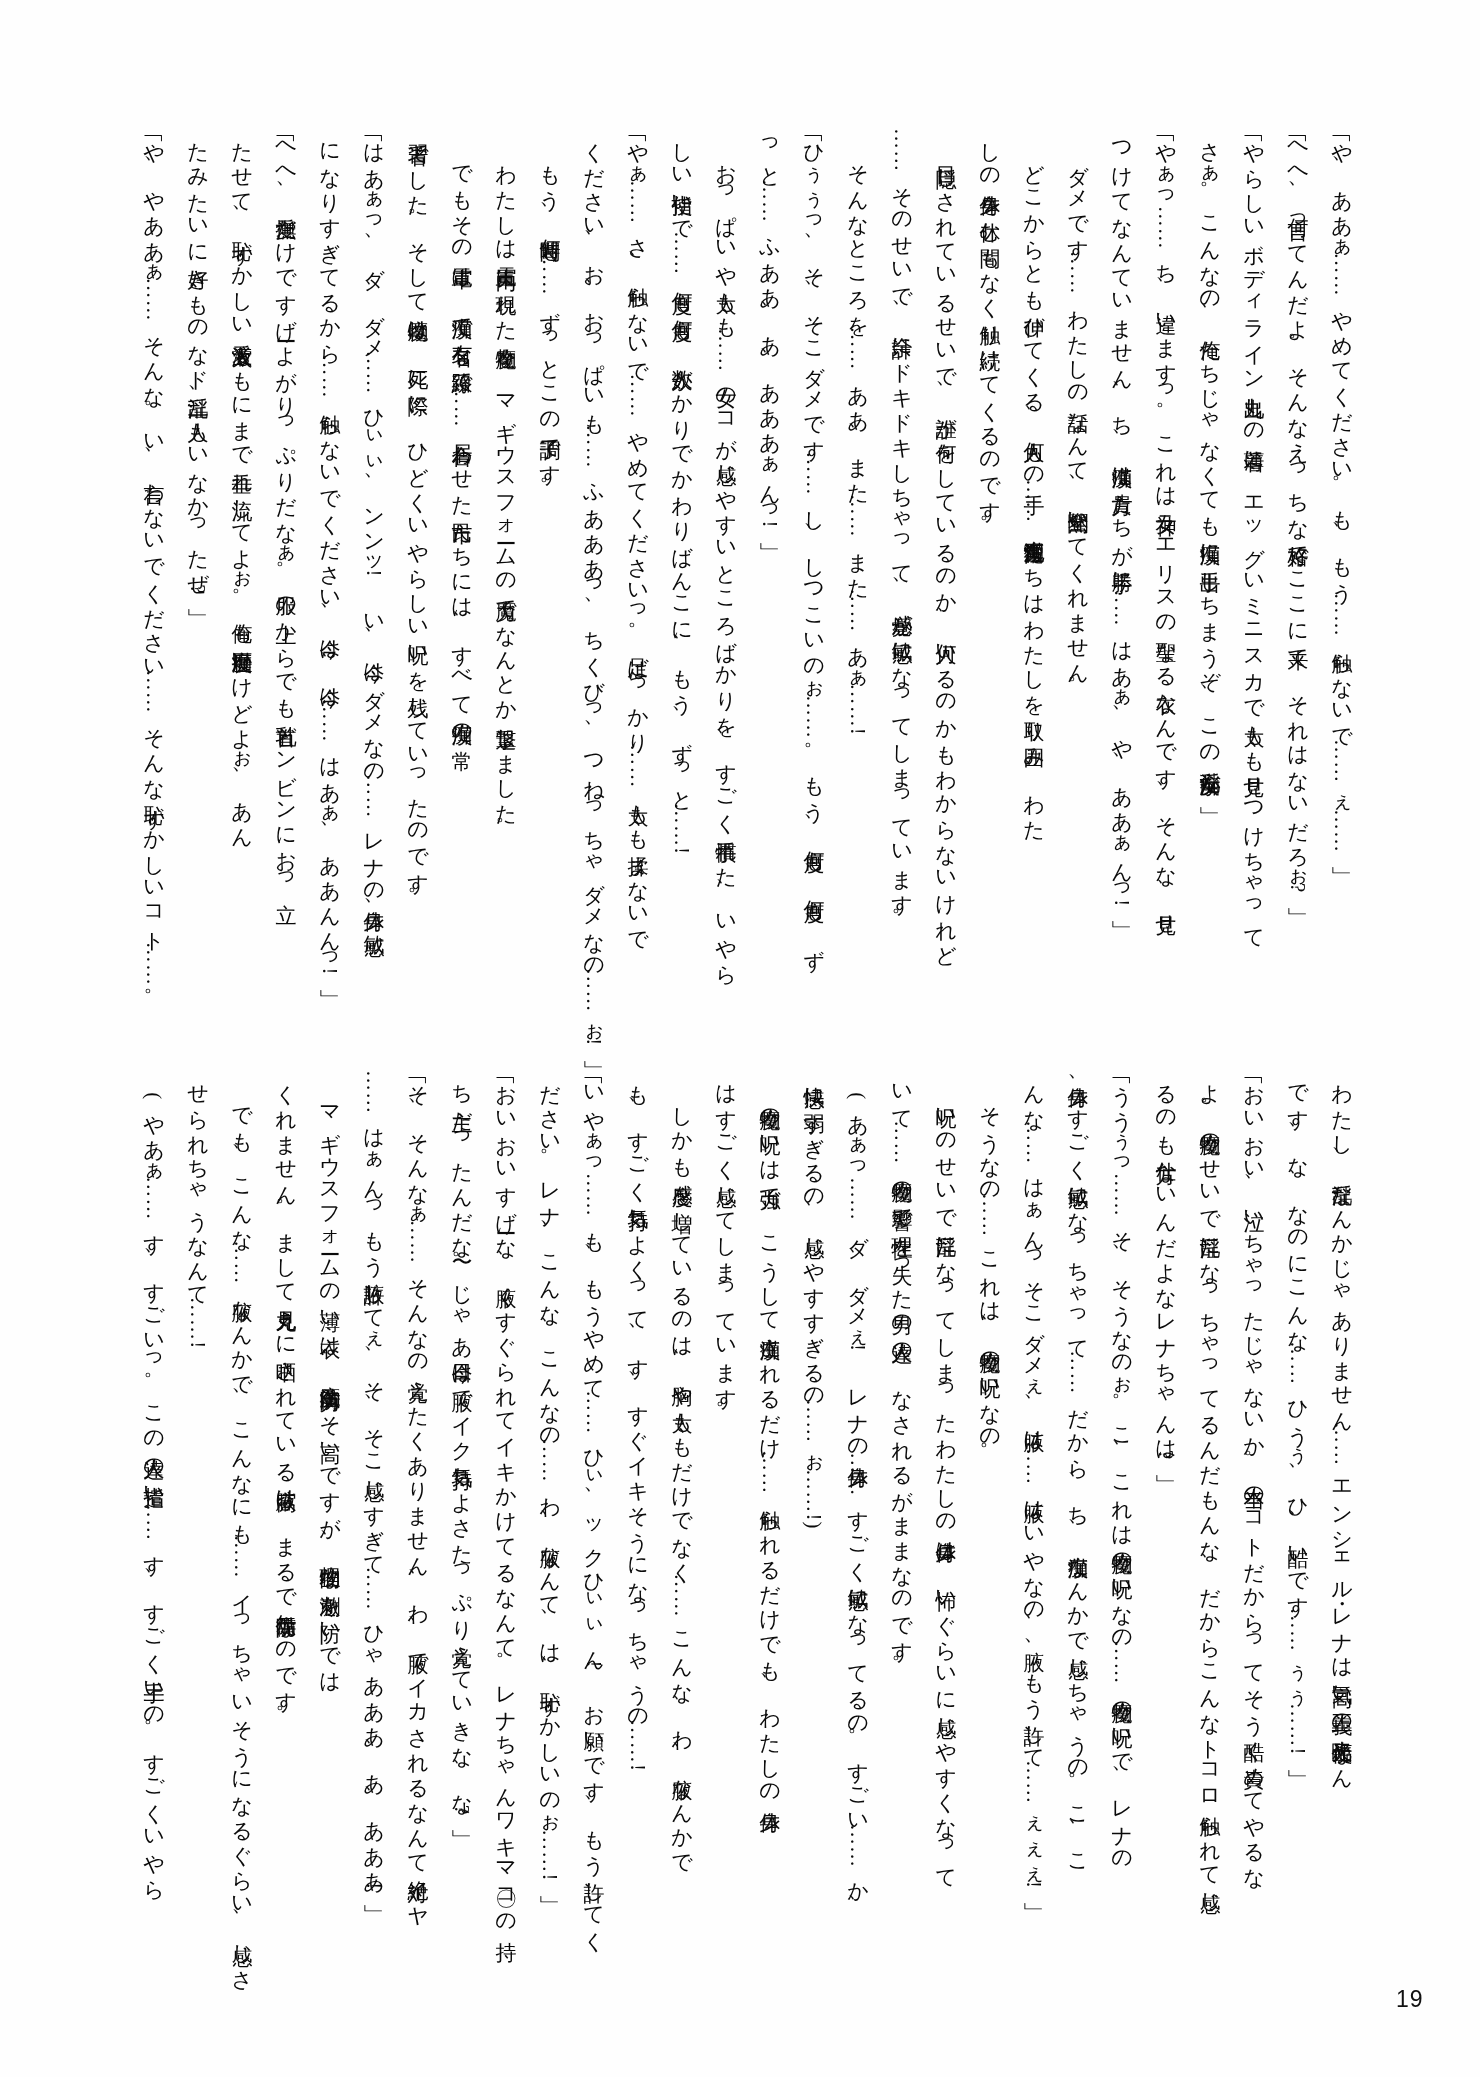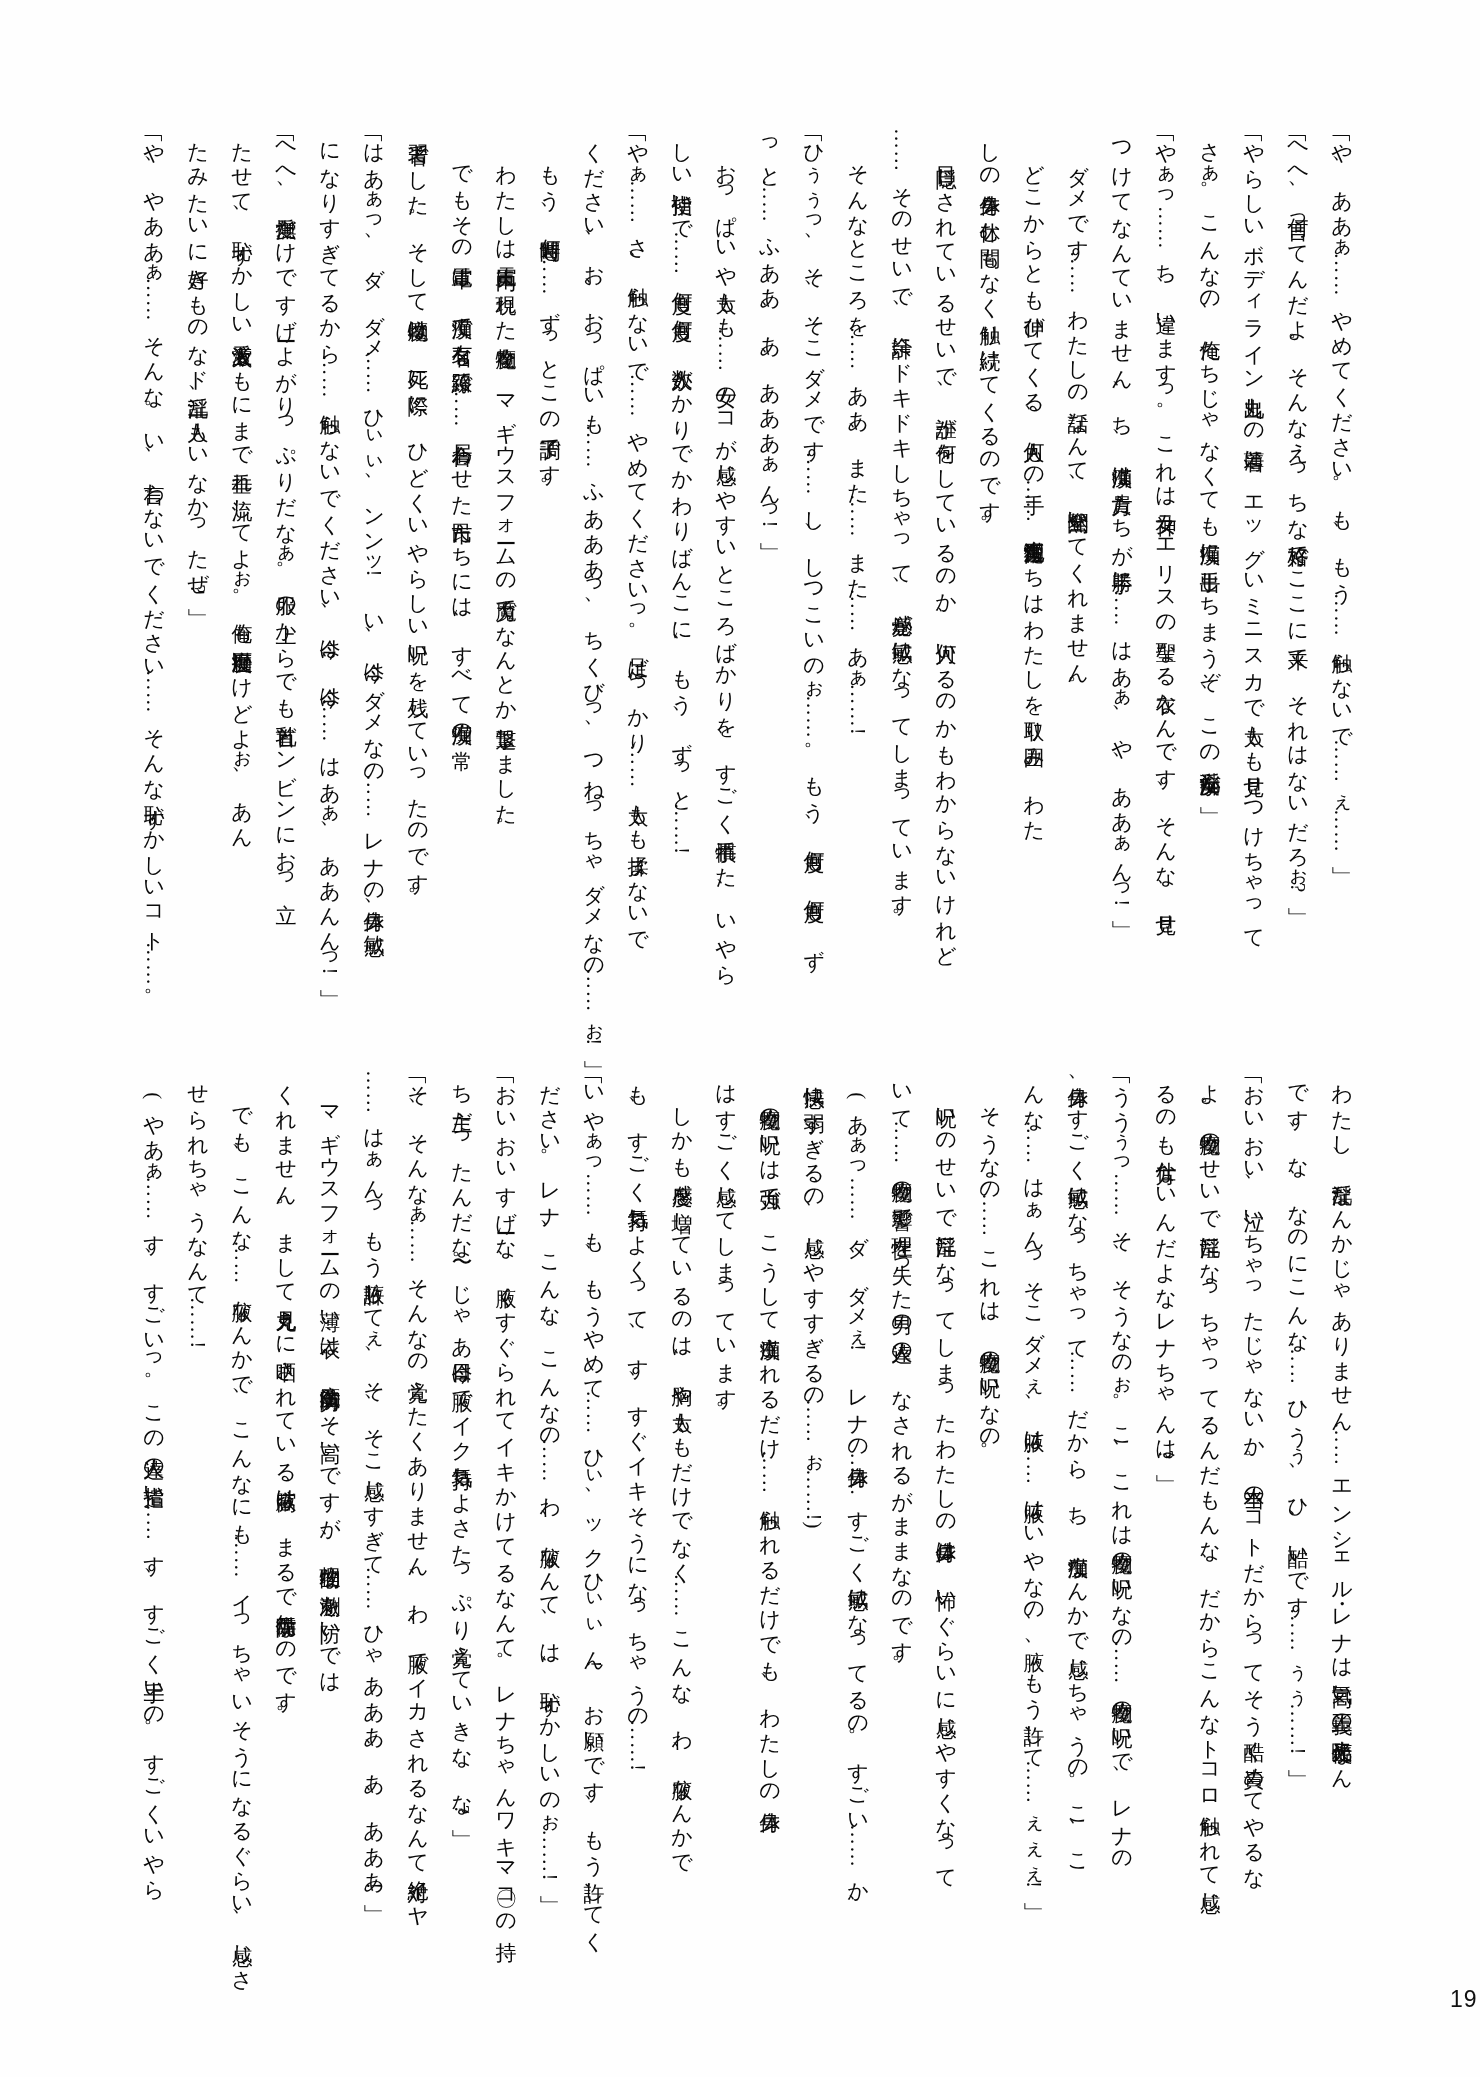--- a/index.html
+++ b/index.html
@@ -28,21 +28,21 @@
   }
   .text-block p {
     margin: 0;
     padding: 0;
     white-space: pre;
   }
   .block-top    { top: 128px;  }
   .block-bottom { top: 1070px; }
   .page-number {
     position: absolute;
-    left: 1450px;
+    left: 1396px;
     top: 1986px;
     font-family: "Liberation Sans", "DejaVu Sans", sans-serif;
     font-size: 23px;
     letter-spacing: 1px;
     color: #111111;
   }
 </style>
 </head>
 <body>
 

